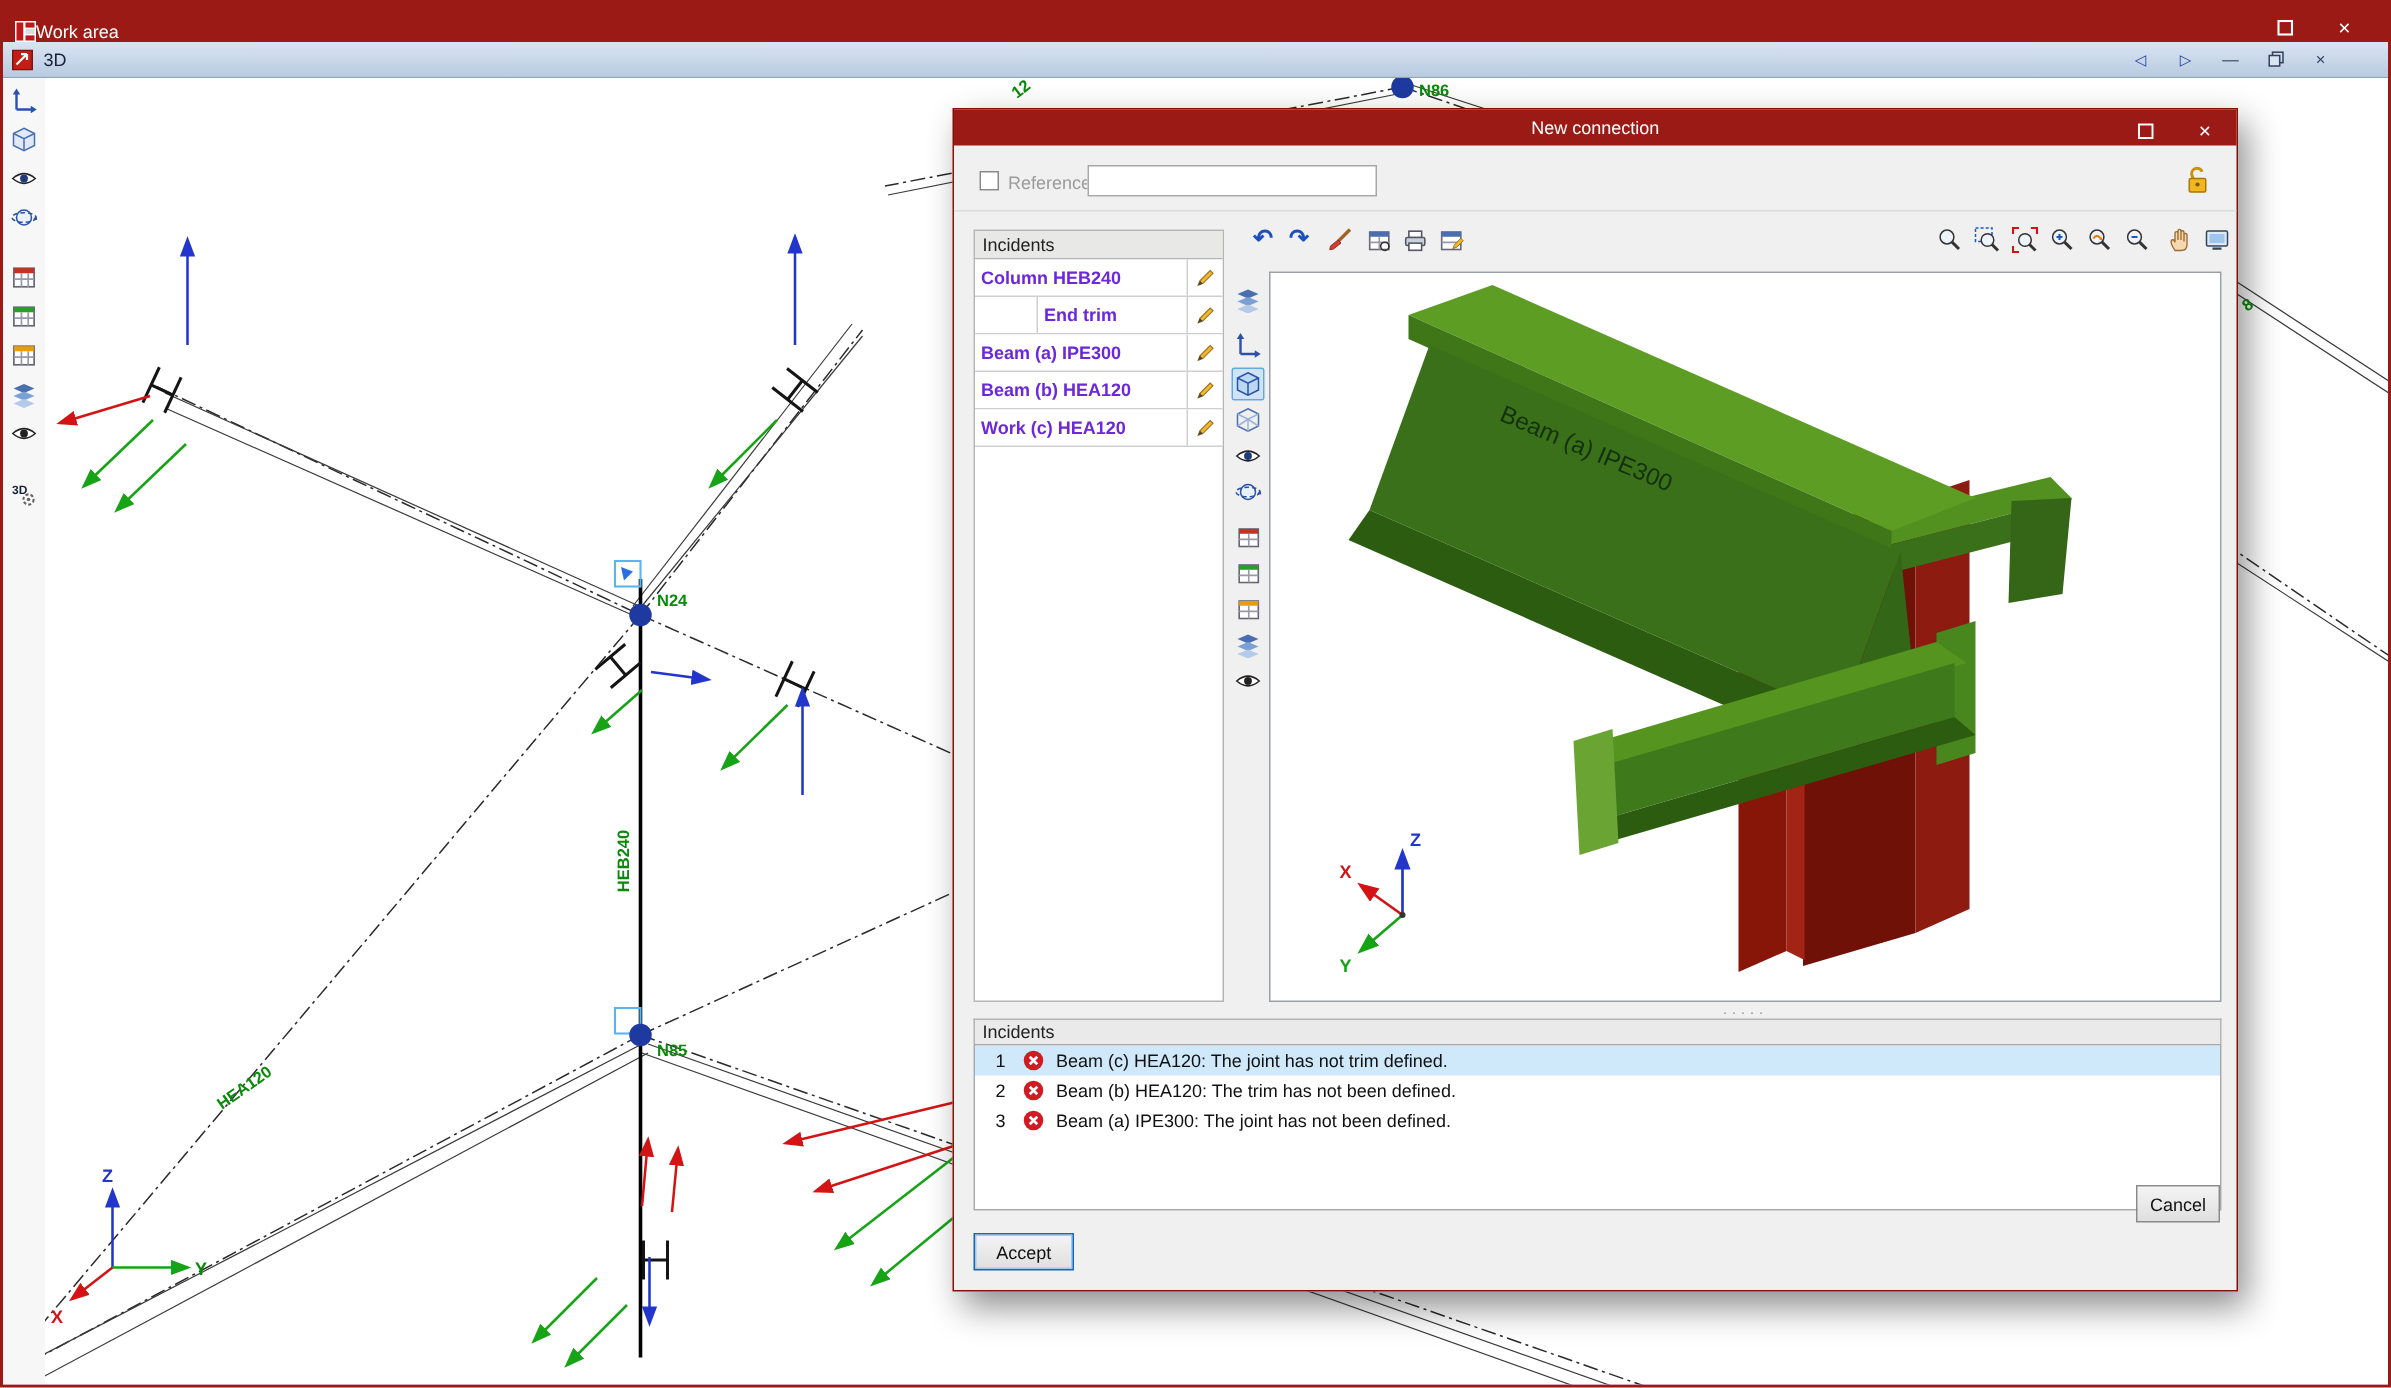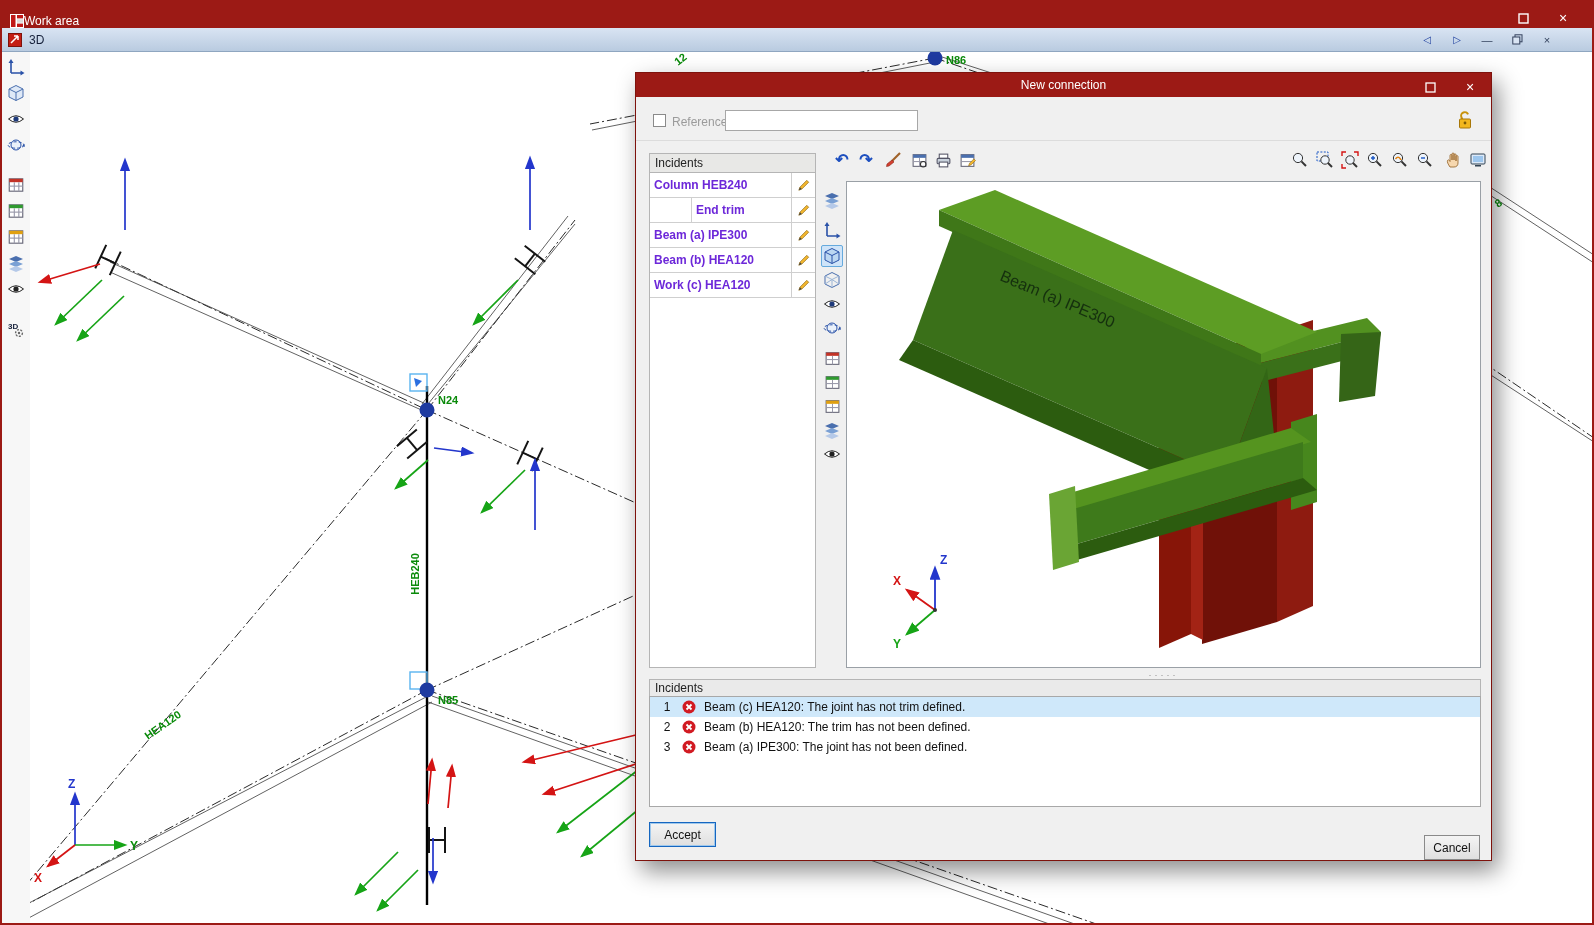--- a/index.html
+++ b/index.html
@@ -72,21 +72,21 @@
   .inc-header{position:absolute;left:13px;top:606px;width:832px;height:17px;background:#eaeaea;border:1px solid #b5b5b5;border-bottom:none;line-height:16px;padding-left:5px;color:#222}
   .inc-list{position:absolute;left:13px;top:623px;width:832px;height:111px;background:#fff;border:1px solid #a8a8a8;overflow:hidden}
   .inc-row{height:20px;display:flex;align-items:center;gap:8px;padding-left:10px;color:#111}
   .inc-row.sel{background:#cfe8fa}
   .inc-num{width:14px;text-align:center}
   .inc-icon{width:14px;height:14px;display:flex}
 
   .btn{position:absolute;height:25px;background:linear-gradient(#f4f4f4,#dfdfdf);border:1px solid #8a8a8a;
     font-size:12px;font-family:"Liberation Sans",sans-serif;color:#111;display:flex;align-items:center;justify-content:center}
   .btn.accept{left:13px;top:749px;width:67px;border:1px solid #1566c0;box-shadow:0 0 0 1px #9fc8ec inset}
-  .btn.cancel{left:788px;top:762px;width:56px}
+  .btn.cancel{left:788px;top:717px;width:56px}
 </style>
 </head>
 <body>
 
 <div class="screen">
 
   <div class="titlebar">
     <span style="display:flex">
       <svg width="14" height="14" viewBox="0 0 14 14">
           <rect width="14" height="14" fill="#fff"></rect>

